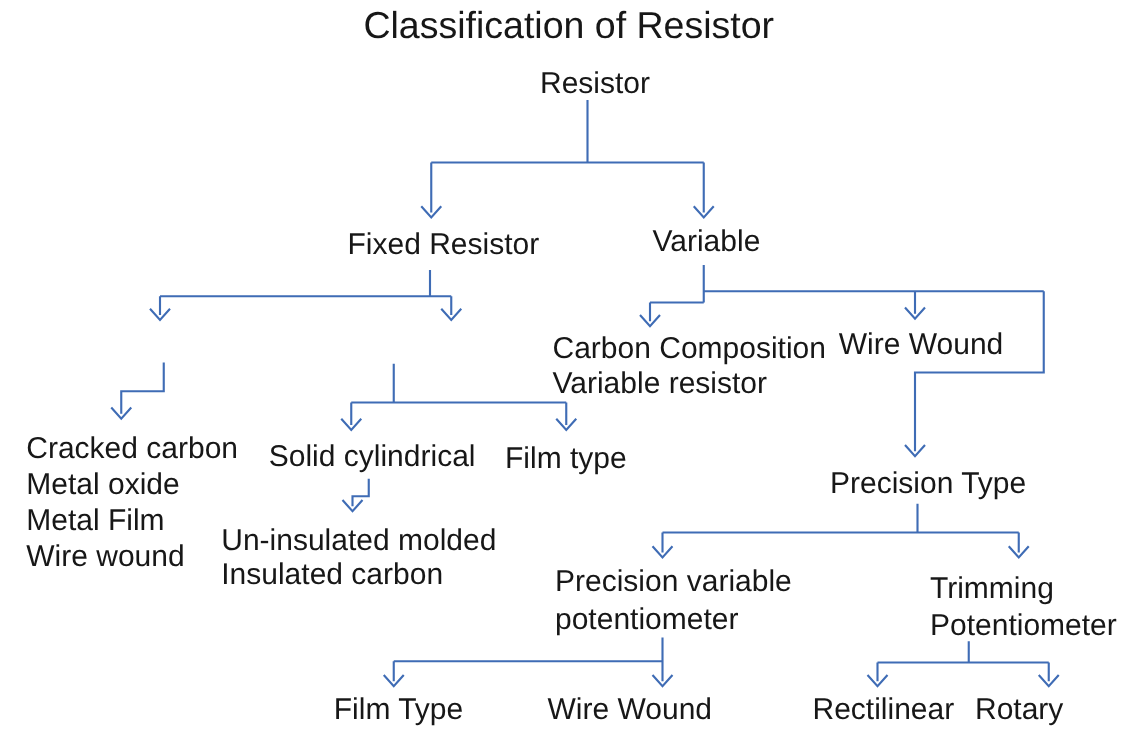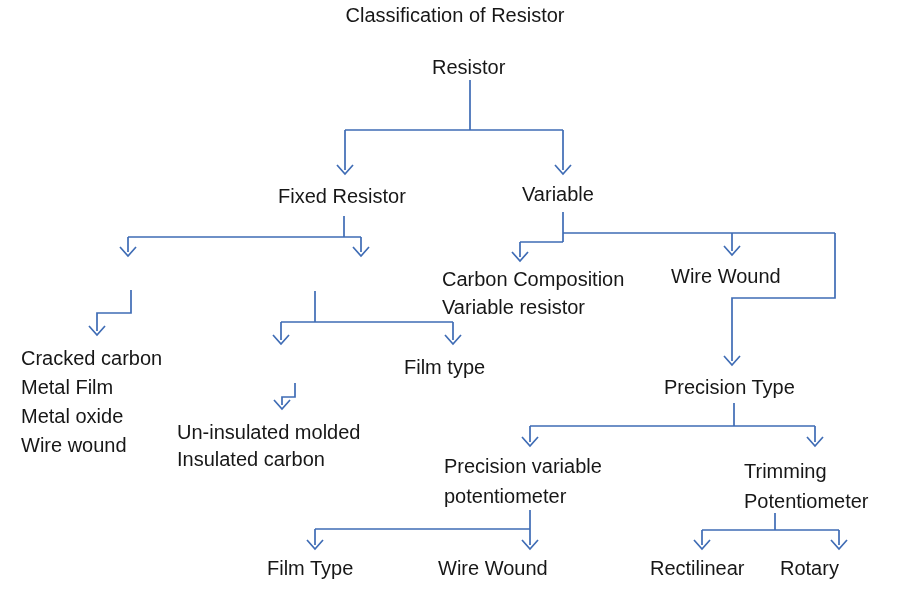--- a/index.html
+++ b/index.html
@@ -8,28 +8,28 @@
     width: 910px;
     height: 594px;
     background: var(--bg, #ffffff);
     font-family: "Liberation Sans", sans-serif;
     overflow: hidden;
   }
   .title {
     position: absolute;
     left: 0; right: 0; top: 4px;
     text-align: center;
-    font-size: 20px;
+    font-size: 30px;
     font-weight: 500;
     letter-spacing: 0px;
     color: var(--ink, #171717);
   }
   .node {
     position: absolute;
-    font-size: 20px;
+    font-size: 24px;
     line-height: 24px;
     color: var(--ink, #171717);
     white-space: nowrap;
   }
   .lines div { white-space: nowrap; }
   .lh29 { line-height: 29px; }
   .lh28 { line-height: 28px; }
   .lh27 { line-height: 27px; }
   .lh30 { line-height: 30px; }
   svg.wires { position: absolute; left: 0; top: 0; }
@@ -93,25 +93,26 @@
   </svg>
 
   <div class="title">Classification of Resistor</div>
 
   <div class="node" style="left:432px; top:55px">Resistor</div>
   <div class="node" style="left:278px; top:184px">Fixed Resistor</div>
   <div class="node" style="left:522px; top:182px">Variable</div>
 
   <div class="node lines lh29" style="left:21px; top:344px">
     <div>Cracked carbon</div>
+    <div>Metal oxide</div>
     <div>Metal Film</div>
-    <div>Metal oxide</div>
     <div>Wire wound</div>
   </div>
 
+  <div class="node" style="left:215px; top:354px">Solid cylindrical</div>
   <div class="node" style="left:404px; top:355px">Film type</div>
 
   <div class="node lines lh27" style="left:177px; top:419px">
     <div>Un-insulated molded</div>
     <div>Insulated carbon</div>
   </div>
 
   <div class="node lines lh28" style="left:442px; top:265px">
     <div>Carbon Composition</div>
     <div>Variable resistor</div>

